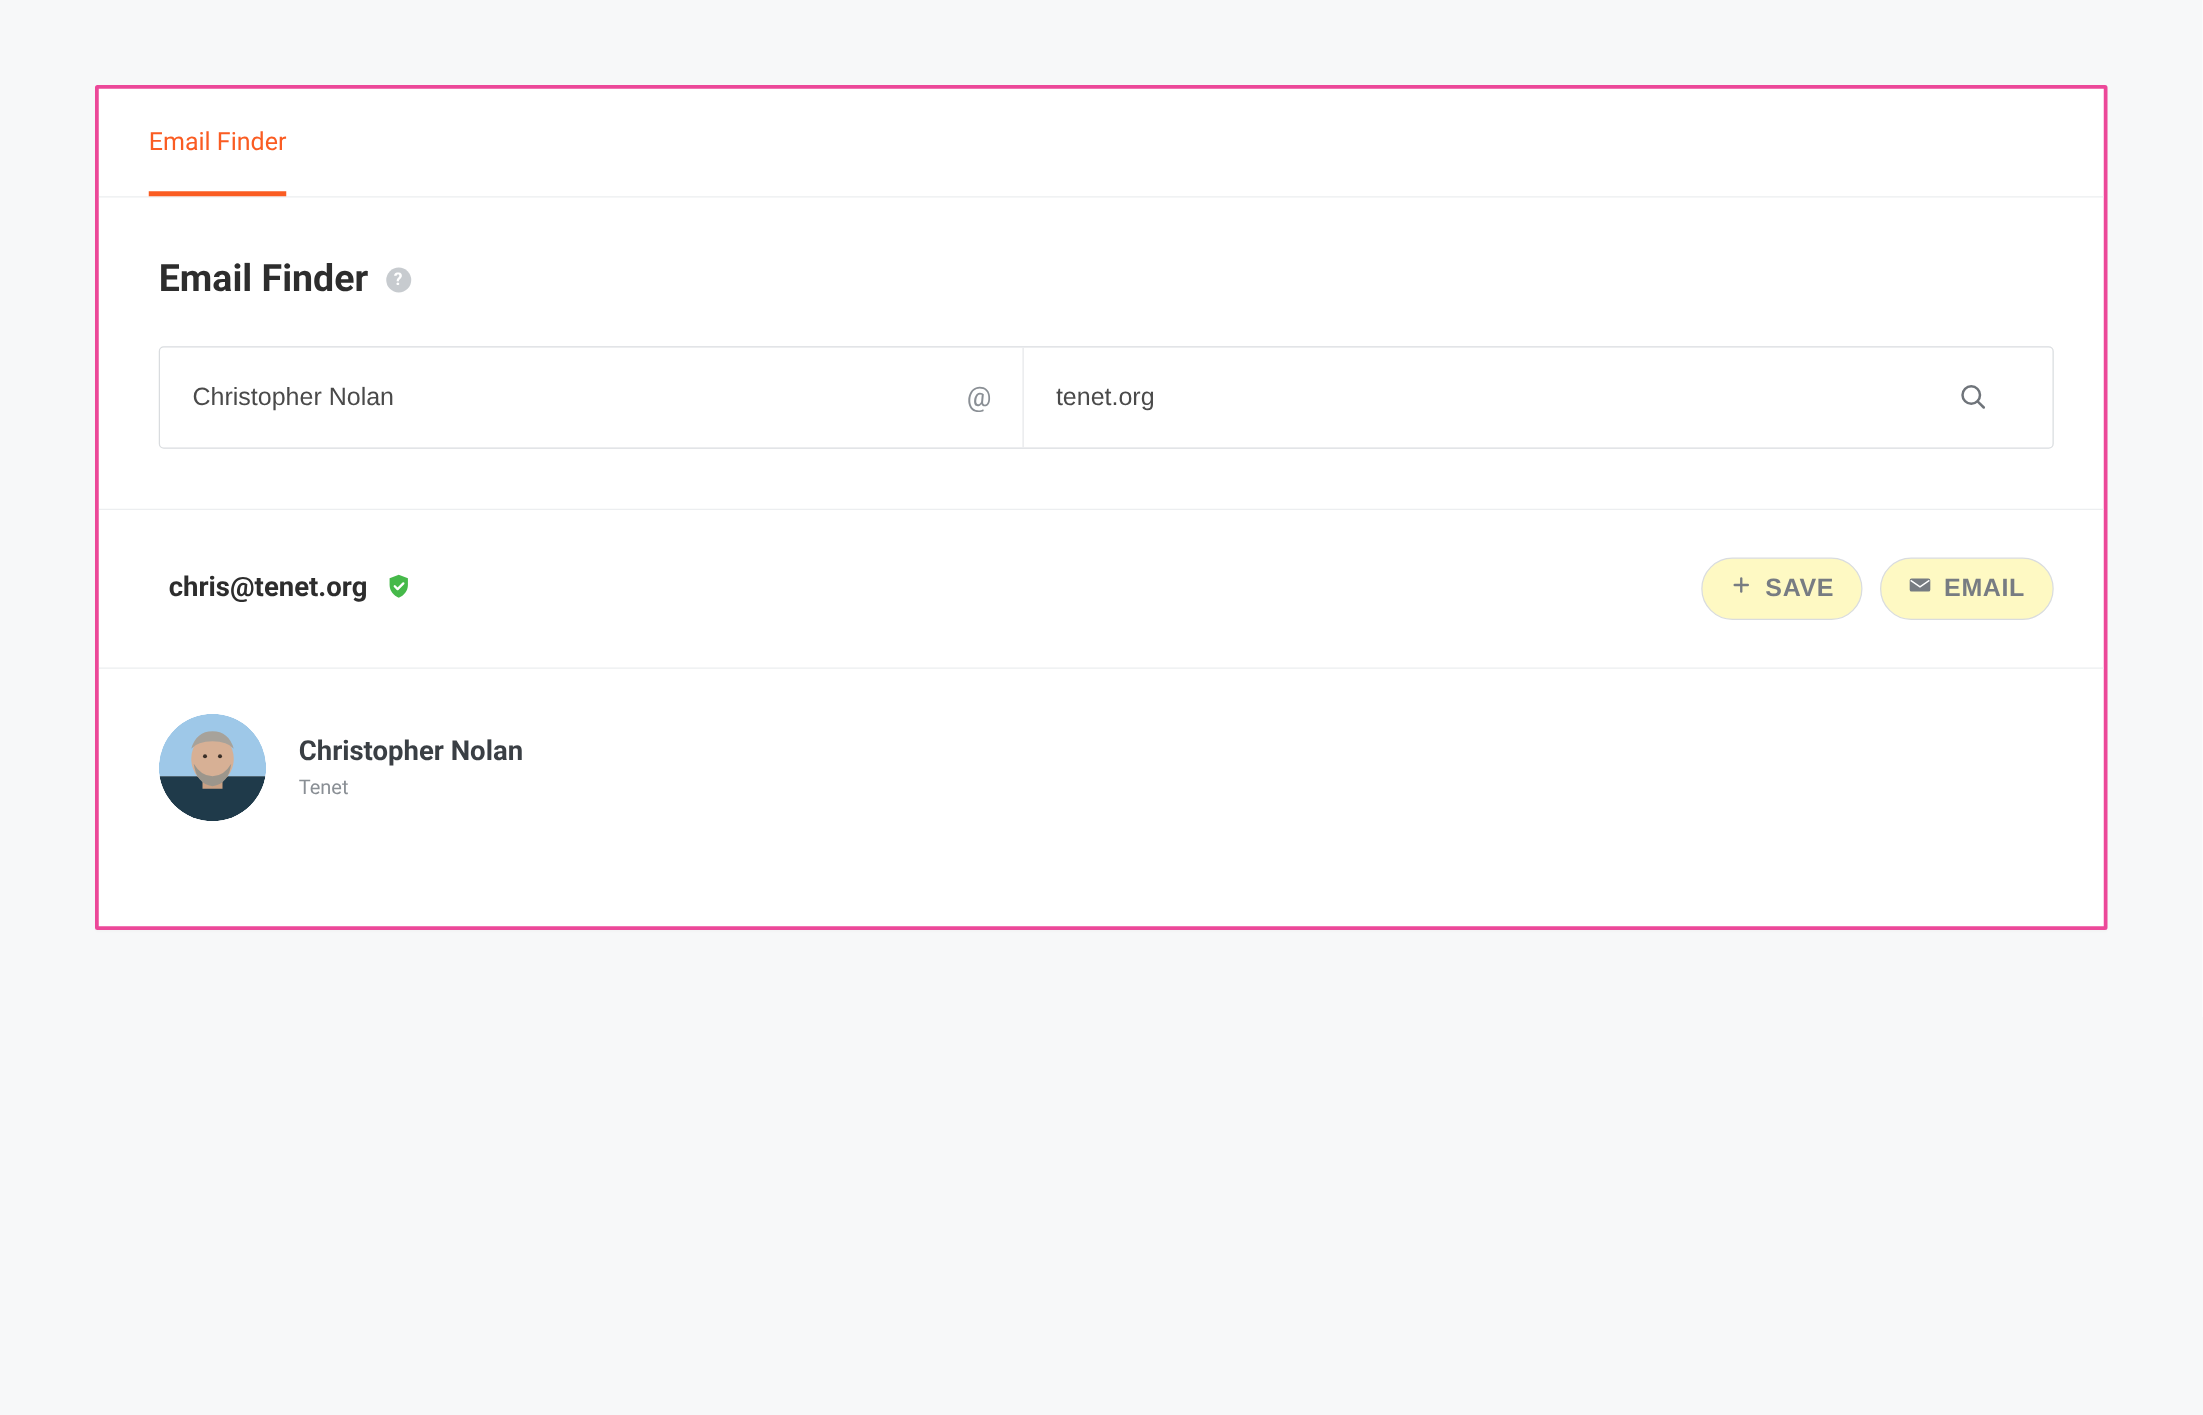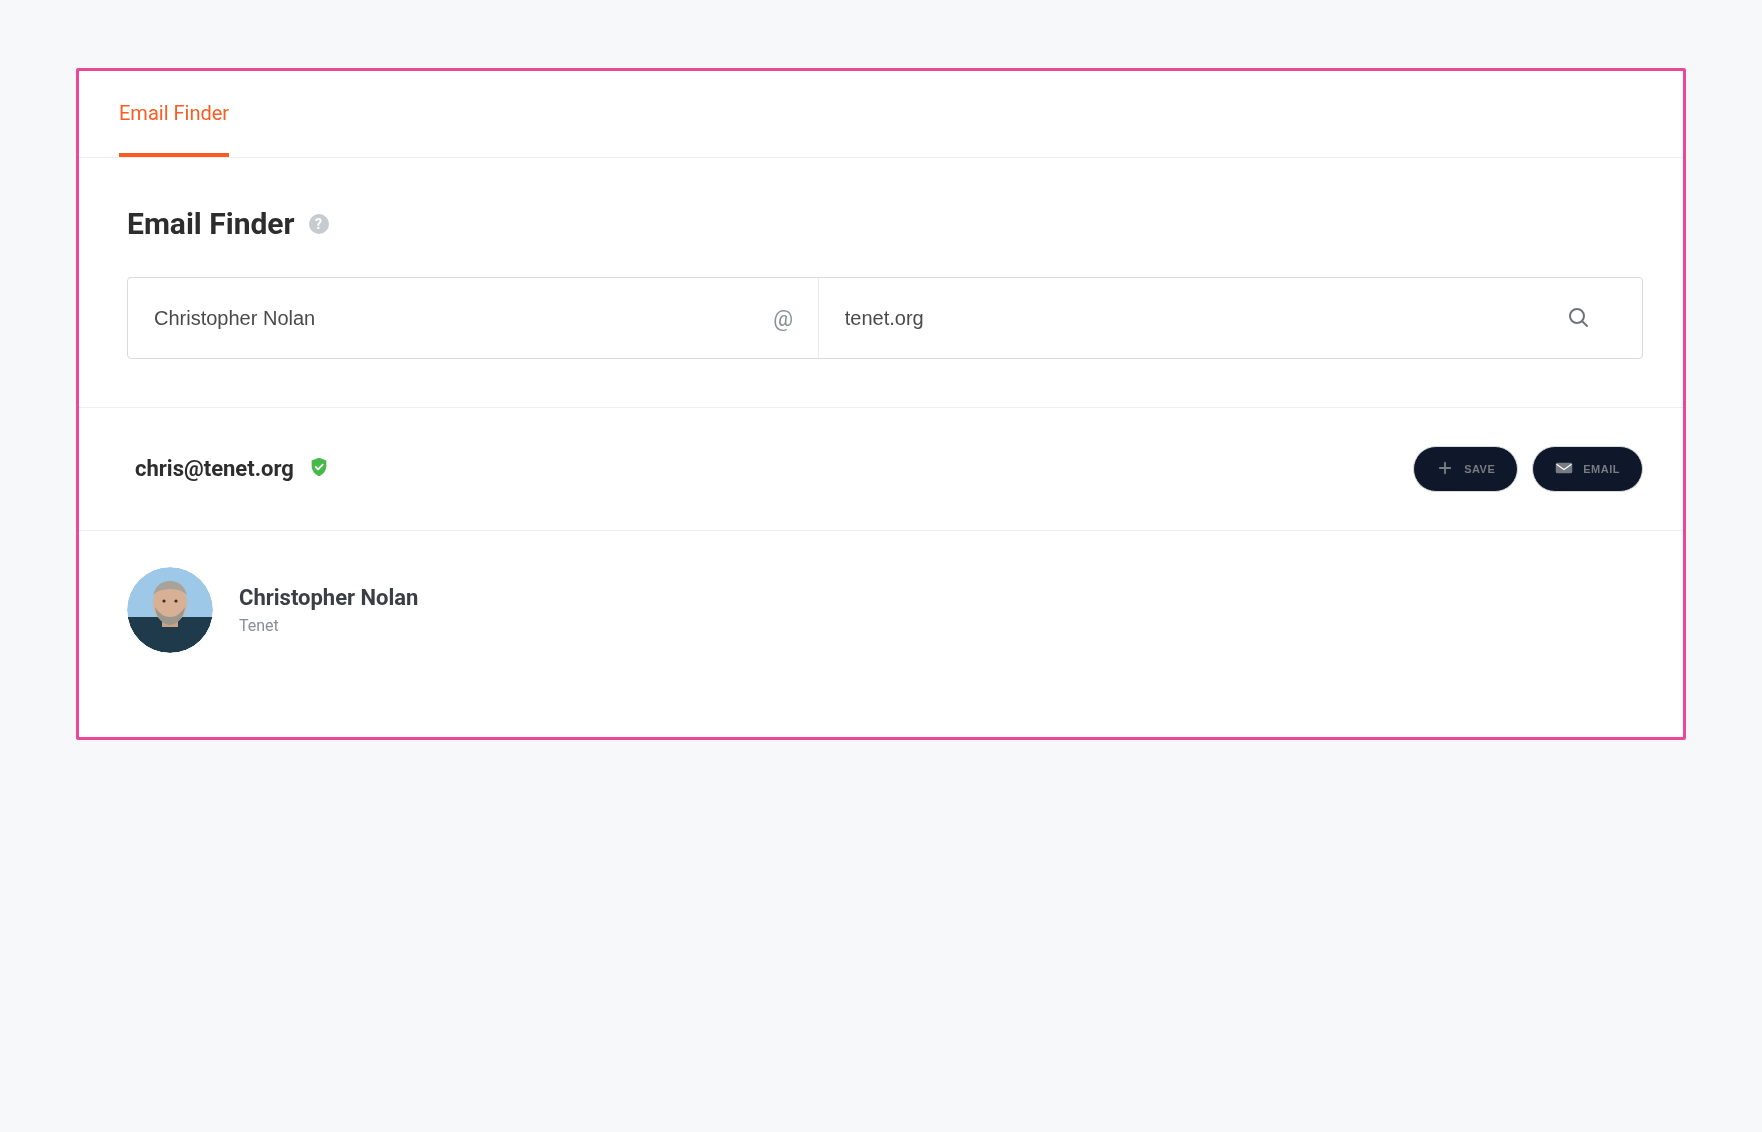--- a/index.html
+++ b/index.html
@@ -134,23 +134,23 @@
       display: flex;
       gap: 14px;
     }
     .pill-btn {
       display: flex;
       align-items: center;
       gap: 10px;
       padding: 12px 22px;
       border: 1px solid #d9dcdf;
       border-radius: 999px;
-      background: #0f172a;
+      background: #fef9c3;
       cursor: pointer;
-      font-size: 11px;
+      font-size: 20px;
       font-weight: 600;
       letter-spacing: 0.5px;
       color: #777c82;
     }
     .pill-btn svg { width: 18px; height: 18px; }
     
     .person-section {
       padding: 36px 40px 44px 48px;
     }
     .person-row {

